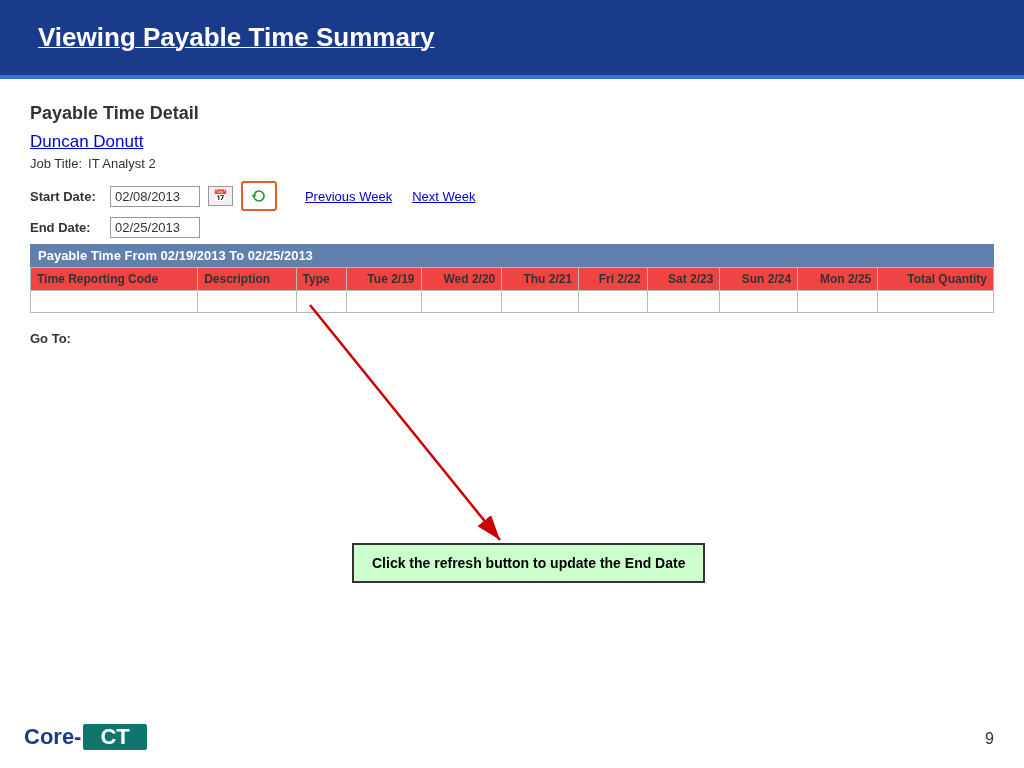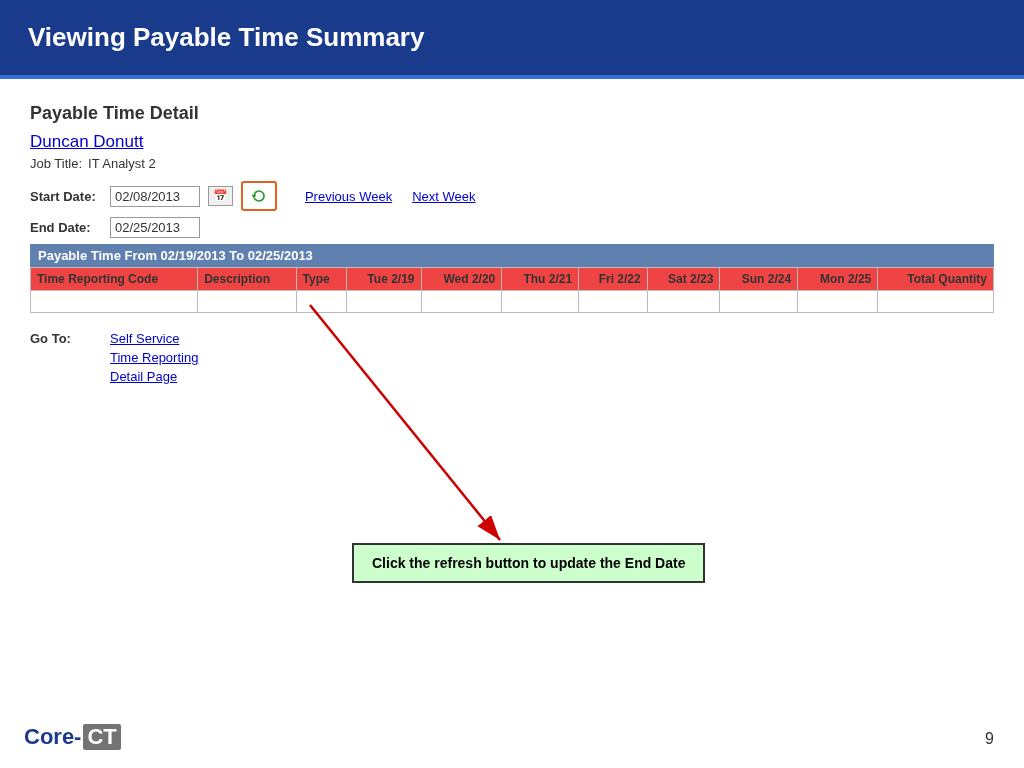--- a/index.html
+++ b/index.html
@@ -9,22 +9,23 @@
       background: #fff;
       width: 1024px;
       height: 768px;
       overflow: hidden;
       position: relative;
     }
 
     
     .header-bar {
       background: #1a3a8c;
-      padding: 22px 28px;
+      padding: 22px 38px;
       color: #fff;
+      text-decoration: underline;
     }
     .header-title {
       font-size: 26px;
       font-weight: bold;
       color: #fff;
     }
 
     
     .main-content {
       padding: 24px 30px 20px 30px;
@@ -236,25 +237,25 @@
       display: flex;
       align-items: center;
       gap: 2px;
     }
     .footer-core {
       font-size: 22px;
       font-weight: bold;
       color: #1a3a8c;
     }
     .footer-ct {
-      background: #737373;
+      background: #0f766e;
       color: #fff;
       font-size: 22px;
       font-weight: bold;
-      padding: 0 4px;
+      padding: 0 17px;
       border-radius: 2px;
     }
 
     .page-number {
       position: absolute;
       bottom: 20px;
       right: 30px;
       font-size: 16px;
       color: #333;
     }
@@ -365,25 +366,20 @@
           <td></td>
           <td></td>
           <td></td>
         </tr>
       </tbody>
     </table>
   </div>
 
   <div class="goto-section">
     <span class="goto-label">Go To:</span>
-    <div class="goto-links">
-      <a class="goto-link">Self Service</a>
-      <a class="goto-link">Time Reporting</a>
-      <a class="goto-link">Detail Page</a>
-    </div>
   </div>
 
 </div>
 
 <div class="tooltip-box">
   <span>Click the refresh button to update the End Date</span>
 </div>
 
 <svg class="arrow-overlay">
 

